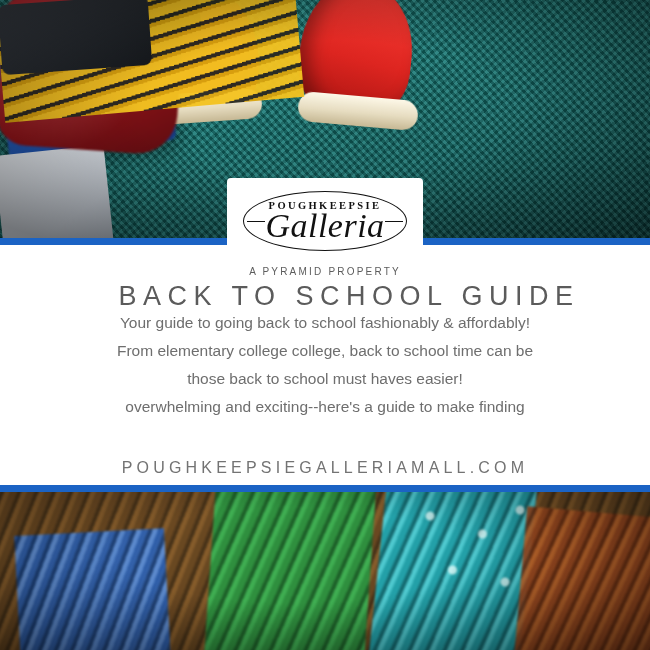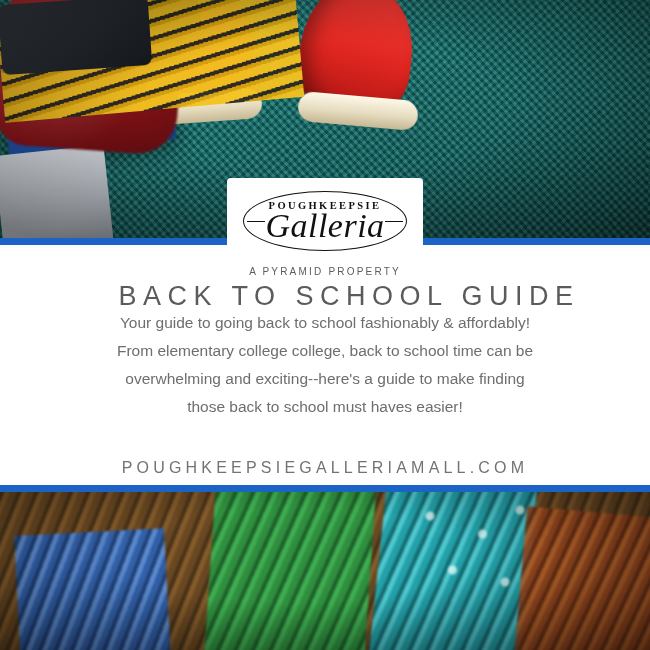--- a/index.html
+++ b/index.html
@@ -450,22 +450,22 @@
       <div class="logo-rule-right"></div>
     </div>
   </div>
   <div class="logo-sub">A PYRAMID PROPERTY</div>
 
   <div class="middle">
     <div class="headline">BACK TO SCHOOL GUIDE</div>
     <div class="body-copy">
       <div>Your guide to going back to school fashionably &amp; affordably!</div>
       <div>From elementary college college, back to school time can be</div>
+      <div>those back to school must haves easier!</div>
       <div>overwhelming and exciting--here's a guide to make finding</div>
-      <div>those back to school must haves easier!</div>
     </div>
     <div class="website">POUGHKEEPSIEGALLERIAMALL.COM</div>
   </div>
 
   <div class="rule-blue-bottom"></div>
 
   <div class="photo-bottom">
     <div class="bottom-base"></div>
     <div class="pencil-bed"></div>
     <div class="pencil-blue"></div>

